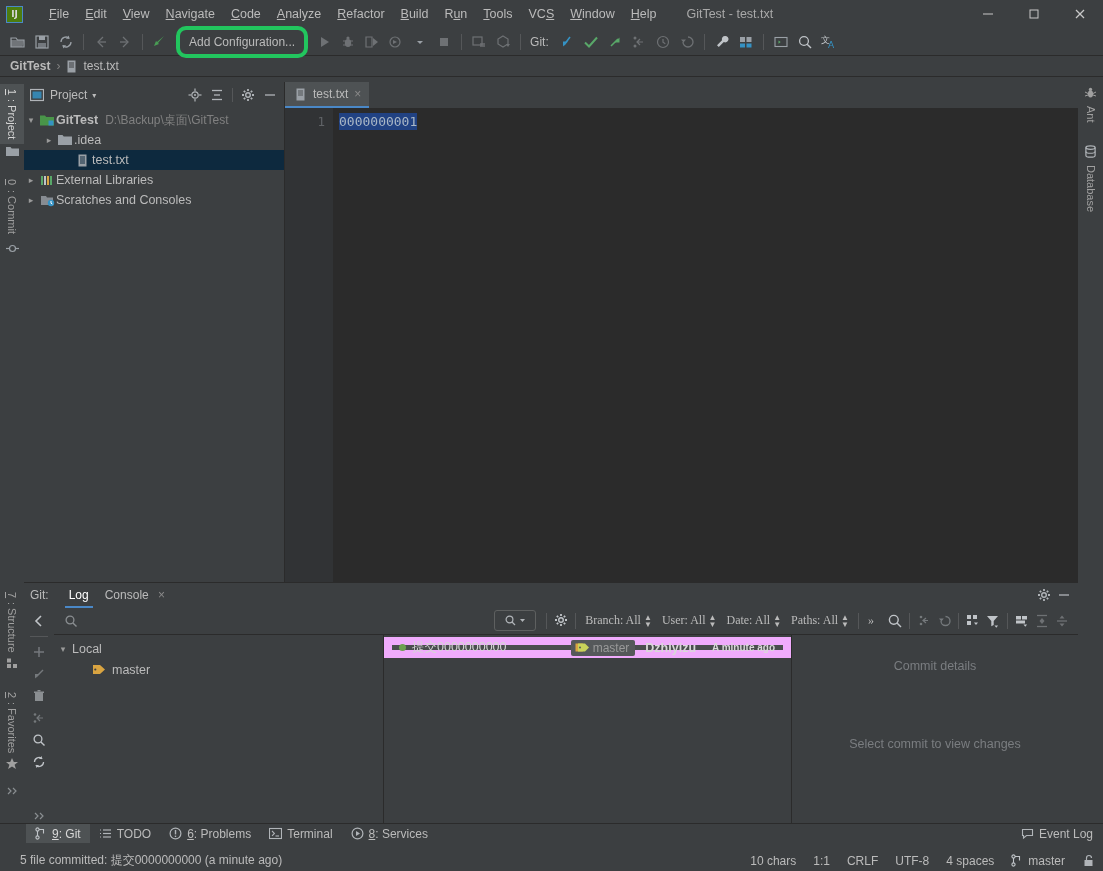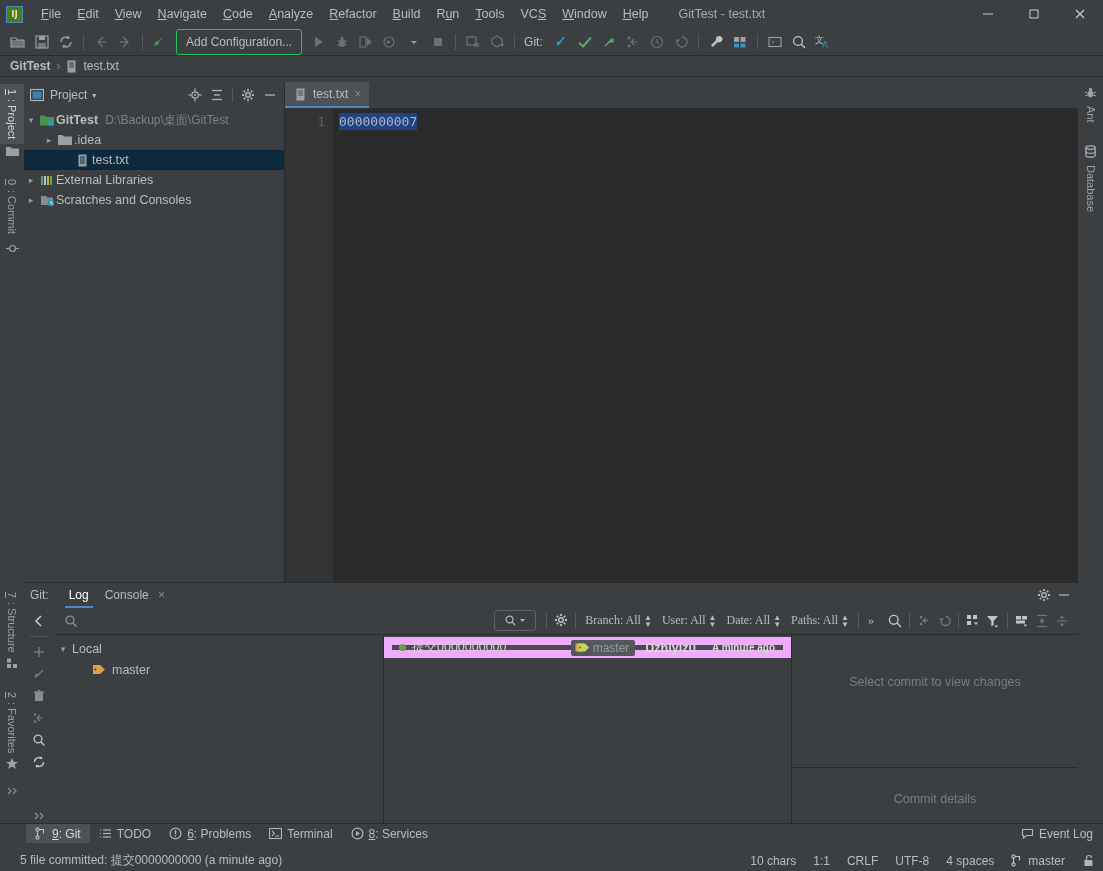--- a/index.html
+++ b/index.html
@@ -14,21 +14,21 @@
   }
   .row { display: flex; align-items: center; }
 
   
   #titlebar {
     height: 28px; background: #3c3f41;
     display: flex; align-items: center;
     padding-left: 6px;
   }
   #ij-logo {
-    width: 17px; height: 17px; margin-right: 10px;
+    width: 17px; height: 17px; margin-right: 18px;
     border: 1px solid #4a88c7; background: #4d7c0f;
     display: flex; align-items: center; justify-content: center;
     font-size: 9px; font-weight: bold; color: #d8d8d8;
     font-family: "DejaVu Sans", sans-serif;
   }
   .menu-item {
     padding: 3px 8px; color: #bbbbbb; font-size: 12.5px;
     white-space: nowrap; cursor: default;
   }
   .menu-item .mn { text-decoration: underline; }
@@ -41,21 +41,21 @@
 
   
   #toolbar {
     height: 28px; background: #3c3f41;
     display: flex; align-items: center; padding-left: 6px;
     border-bottom: 1px solid #2b2b2b;
   }
   .tb-btn { width: 24px; height: 22px; display:flex; align-items:center; justify-content:center; }
   .tb-sep { width: 1px; height: 16px; background: #555759; margin: 0 5px; }
   #addconfig {
-    height: 21px; border: 1px solid #22c55e; border-radius: 3px;
+    height: 21px; border: 4px solid #22c55e; border-radius: 10px;
     padding: 12px 9px; display: flex; align-items: center;
     color: #bbbbbb; font-size: 12px; margin: 0 4px;
   }
   #gitlabel { color: #bbbbbb; font-size: 12px; margin: 0 6px 0 4px; }
 
   
   #breadcrumb {
     height: 21px; background: #3c3f41; display: flex; align-items: center;
     padding-left: 10px; font-size: 12px; color: #a9b7c6;
     border-bottom: 1px solid #2b2b2b;
@@ -567,21 +567,21 @@
         <span>test.txt</span>
         <span class="x">×</span>
       </div>
     </div>
     <div id="editorbody">
       <div id="gutter">
         <div class="lnum">1</div>
       </div>
       <div id="codearea">
         <div id="codeline">
-          <span class="sel">0000000007</span>
+          <span class="sel">0000000001</span>
         </div>
       </div>
       <div id="markerbar">
         <div class="ok">
           <svg width="13" height="13" viewBox="0 0 13 13">
               <path d="M1 6.5l3.5 3.5L12 2.5" fill="none" stroke="#59a869" stroke-width="2.2"></path>
             </svg>
         </div>
       </div>
     </div>
@@ -864,25 +864,25 @@
                   </svg>
               </span>
               <span class="rname">master</span>
             </span>
             <span class="author">Dzhiyizu</span>
             <span class="when">A minute ago</span>
           </div>
         </div>
 
         <div id="detailpane">
+          <div id="detailsbottom">
+            <span class="empty">Commit details</span>
+          </div>
           <div id="changespane">
             <span class="empty">Select commit to view changes</span>
-          </div>
-          <div id="detailsbottom">
-            <span class="empty">Commit details</span>
           </div>
         </div>
       </div>
     </div>
   </div>
 </div>
 
 <div style="position:absolute;left:0;bottom:41px;width:24px;height:248px;background:#3c3f41;display:flex;flex-direction:column;align-items:center;justify-content:flex-start;padding-top:10px;">
   <div style="display:flex;flex-direction:column;align-items:center;">
     <span class="vlabel" style="padding:0;">

